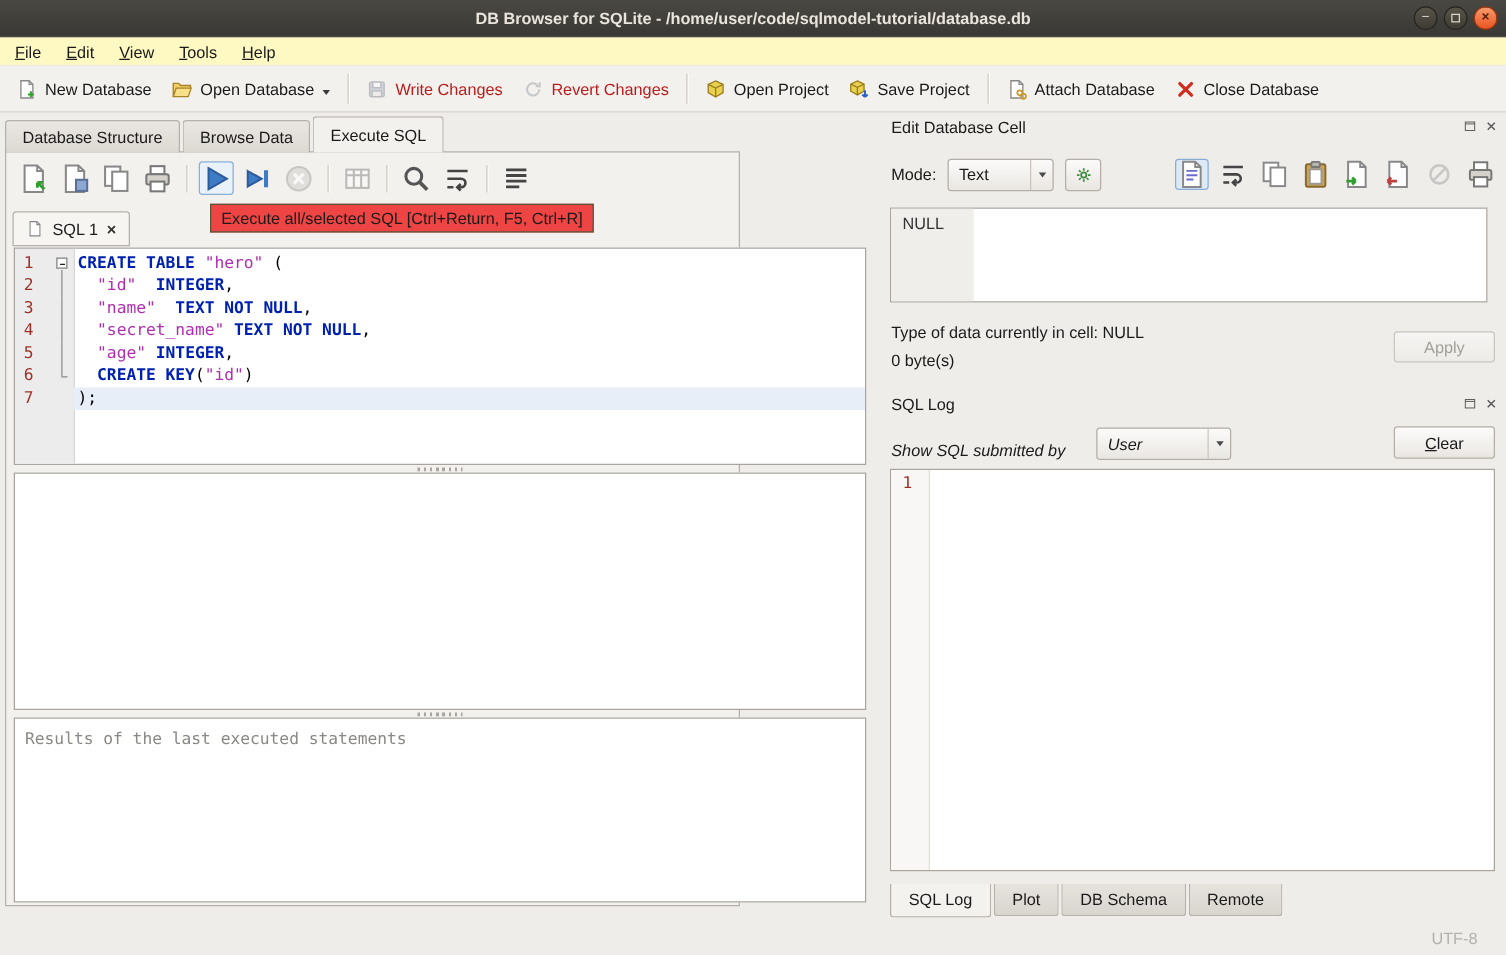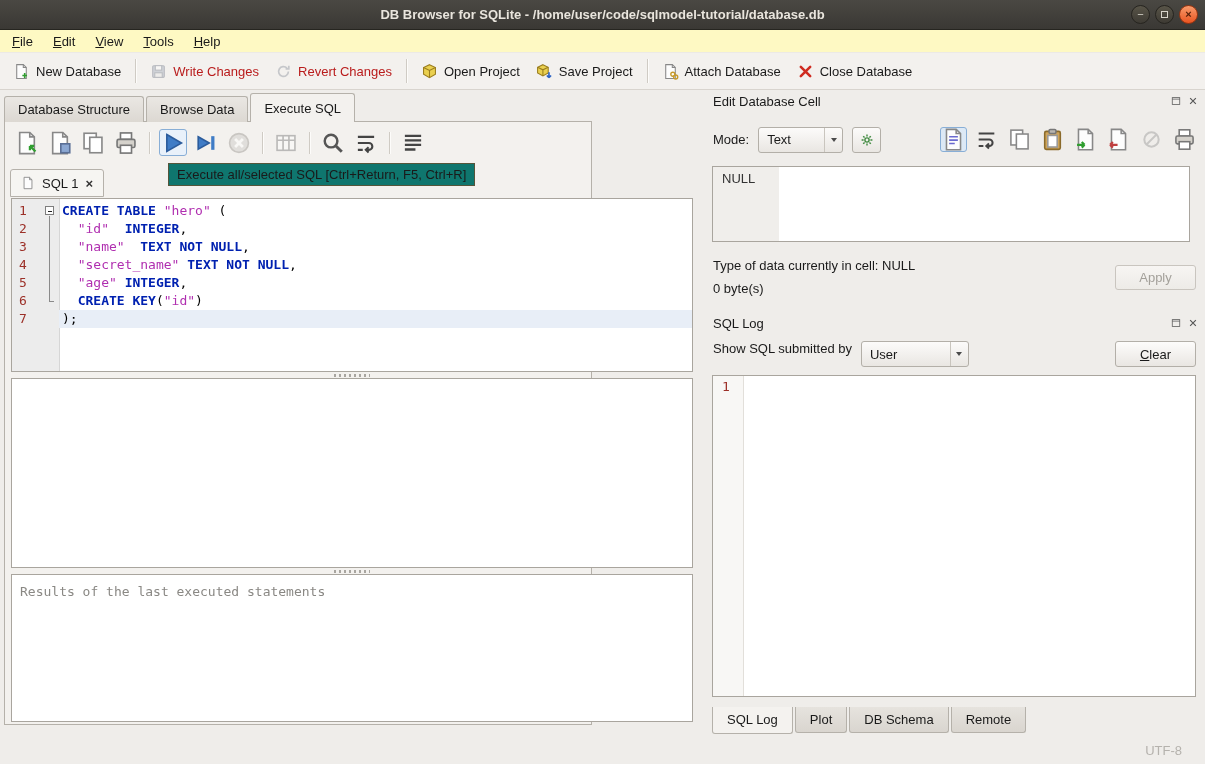--- a/index.html
+++ b/index.html
@@ -66,21 +66,21 @@
   .seg.pl{color:#000;}
 
   .splitter{position:absolute;left:6px;width:682px;height:6px;display:flex;align-items:center;justify-content:center;}
   .splitter.s1{top:250px;} .splitter.s2{top:446px;}
   .grip{width:36px;height:3px;background:repeating-linear-gradient(90deg,#a8a5a0 0 2px,transparent 2px 5px);}
   .pane{position:absolute;left:6px;width:682px;border:1px solid #a9a59e;background:#fff;}
   .results-pane{top:256px;height:190px;}
   .message-pane{top:452px;height:148px;}
   .msg{padding:9px 8px;color:#8a8884;font-family:"DejaVu Sans Mono",monospace;font-size:13px;}
 
-  .tooltip{position:absolute;left:168px;top:73px;background:#0f766e;border:1px solid #55553a;padding:3px 8px;white-space:nowrap;z-index:20;}
+  .tooltip{position:absolute;left:168px;top:73px;background:#ef4444;border:1px solid #55553a;padding:3px 8px;white-space:nowrap;z-index:20;}
 
   
   .right-panel{position:absolute;left:704px;top:90px;width:501px;height:646px;}
   .dock-title{position:absolute;left:9px;}
   .dock-title.t1{top:4px;} .dock-title.t2{top:226px;}
   .dock-btns{position:absolute;right:5px;display:flex;gap:2px;}
   .dock-btns.b1{top:3px;} .dock-btns.b2{top:225px;}
   .dock-btn{width:15px;height:15px;display:flex;align-items:center;justify-content:center;}
   .dock-btn svg{width:12px;height:12px;}
 
@@ -100,21 +100,21 @@
   .cell-editor{position:absolute;left:8px;top:76px;width:478px;height:76px;border:1px solid #a9a59e;background:#fff;}
   .null-col{position:absolute;left:0;top:0;bottom:0;width:66px;background:#f0eeeb;padding:4px 0 0 9px;color:#333;}
 
   .type-line{position:absolute;left:9px;top:168px;}
   .bytes-line{position:absolute;left:9px;top:191px;}
   .btn{height:25px;display:flex;align-items:center;justify-content:center;background:linear-gradient(#fdfcfb,#e9e6e2);border:1px solid #b3afa8;border-radius:3px;}
   .btn.apply{position:absolute;left:411px;top:175px;width:81px;}
   .btn.disabled{color:#a3a09a;background:linear-gradient(#f7f5f3,#edebe7);border-color:#c9c5bf;}
   .btn.clear{position:absolute;left:411px;top:251px;width:81px;height:26px;}
 
-  .show-row{position:absolute;left:9px;top:251px;height:27px;display:flex;align-items:flex-start;gap:9px;}
+  .show-row{position:absolute;left:9px;top:251px;height:27px;display:flex;align-items:flex-end;gap:25px;font-style:italic;}
   .log-area{position:absolute;left:8px;top:285px;width:484px;height:322px;border:1px solid #a9a59e;background:#fff;font-family:"DejaVu Sans Mono",monospace;font-size:13px;}
   .log-gutter{position:absolute;left:0;top:0;bottom:0;width:31px;background:#f8f7f5;border-right:1px solid #e2dfda;padding:3px 0 0 9px;color:#9c3028;}
 
   .btabs{position:absolute;left:8px;top:617px;display:flex;align-items:flex-start;}
   .btab{height:26px;padding:5px 14px;border:1px solid #b5b1aa;border-top:none;border-radius:0 0 3px 3px;background:linear-gradient(#e6e3de,#d9d5cf);margin-right:2px;white-space:nowrap;}
   .btab.active{background:#f4f2ef;height:27px;}
 
   
   .statusbar{position:absolute;left:0;top:736px;width:100%;height:28px;display:flex;align-items:center;justify-content:flex-end;padding-right:23px;}
   .enc{color:#b5b2ad;}
@@ -146,20 +146,30 @@
   <div class="toolbar">
       <div class="tb-btn">
         <span class="icon">
           <svg viewBox="0 0 16 16" xmlns="http://www.w3.org/2000/svg">
             <path d="M3.5 1.5h6.2L12.5 4.2v10.3h-9z" fill="#fdfdfd" stroke="#888"></path>
             <path d="M9.7 1.5v2.7h2.8" fill="none" stroke="#888"></path>
             <path d="M11 9.5v4.5M8.8 11.8h4.4" stroke="#2f9e2f" stroke-width="1.5"></path>
           </svg>
         </span>
         <span class="label">New Database</span>
+      </div>
+      <div class="tb-btn">
+        <span class="icon">
+          <svg viewBox="0 0 16 16" xmlns="http://www.w3.org/2000/svg">
+            <path d="M1.5 13.5V3.5h4.2l1.4 1.6h7.4v2" fill="#f3cf63" stroke="#a8832a"></path>
+            <path d="M1.5 13.5l2.2-6.4h11.3l-2.2 6.4z" fill="#f8df8a" stroke="#a8832a"></path>
+          </svg>
+        </span>
+        <span class="label">Open Database</span>
+        <span class="tb-arrow"></span>
       </div>
       <div class="tb-sep"></div>
       <div class="tb-btn disabled">
         <span class="icon">
           <svg viewBox="0 0 16 16" xmlns="http://www.w3.org/2000/svg">
             <rect x="2.5" y="2.5" width="11" height="11" rx="1" fill="#8ba7d2" stroke="#5a6f96"></rect>
             <rect x="5" y="2.5" width="6" height="4.2" fill="#fff" stroke="#5a6f96"></rect>
             <rect x="4.5" y="9.2" width="7" height="4.3" fill="#e6e6e6" stroke="#5a6f96"></rect>
           </svg>
         </span>

